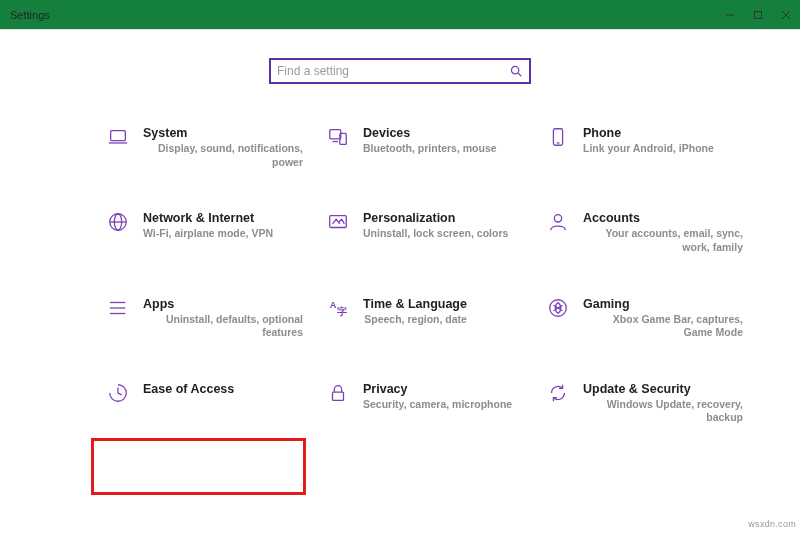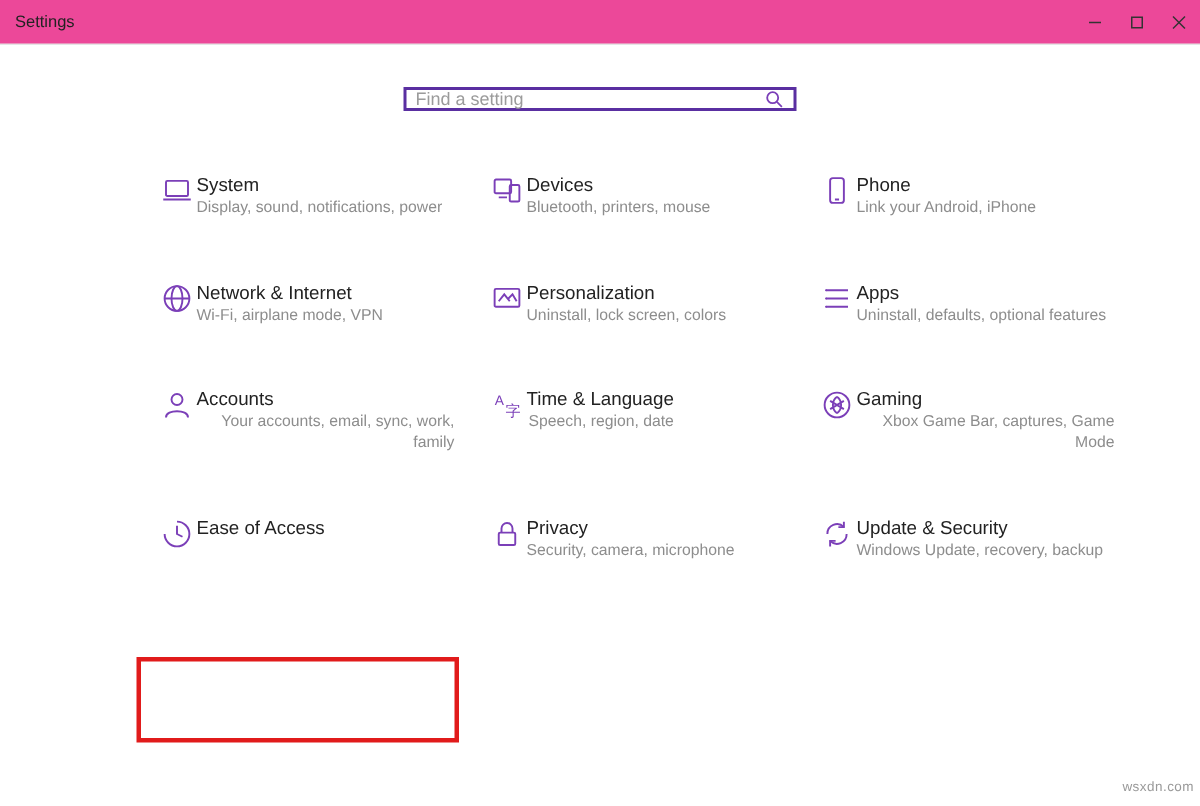--- a/index.html
+++ b/index.html
@@ -12,21 +12,21 @@
     width: 800px;
     height: 537px;
     overflow: hidden;
     position: relative;
   }
   .titlebar {
     height: 30px;
     display: flex;
     align-items: center;
     border-bottom: 1px solid #e5e5e5;
-    background: #ec4899;
+    background: #15803d;
   }
   .titlebar .title {
     padding-left: 10px;
     font-size: 11px;
     color: #222;
     flex: 0 0 auto;
   }
   .titlebar .spacer { flex: 1 1 auto; }
   .win-btn {
     width: 28px;
@@ -37,44 +37,45 @@
     font-size: 12px;
     color: #444;
   }
   .searchwrap {
     display: flex;
     justify-content: center;
     margin-top: 28px;
   }
   .searchbox {
     width: 262px;
-    height: 16px;
+    height: 26px;
     border: 2px solid #5a2fa1;
     display: flex;
     align-items: center;
     padding: 0 6px;
     color: #9b9b9b;
     font-size: 12px;
   }
   .searchbox .ph { flex:1; }
   .searchbox .sicon { width:14px; height:14px; }
   .grid {
     width: 760px;
     margin: 40px 0 0 105px;
     display: grid;
     grid-template-columns: repeat(3, 220px);
     column-gap: 0;
     row-gap: 38px;
   }
   .tile {
     display: flex;
     align-items: flex-start;
-    gap: 2px;
+    gap: 14px;
     width: 200px;
     padding: 2px;
+    font-weight: bold;
   }
   .tile .icon {
     width: 22px;
     height: 22px;
     flex: 0 0 22px;
     display:flex;
     align-items:center;
     justify-content:center;
   }
   .tile .txt { display:flex; flex-direction:column; gap:2px; }
@@ -198,50 +199,50 @@
     </div>
     <div class="txt">
       <div class="title">Personalization</div>
       <div class="sub">Uninstall, lock screen, colors</div>
     </div>
   </div>
 
   <div class="tile">
     <div class="icon">
       <svg width="22" height="22" viewBox="0 0 24 24">
+          <circle cx="12" cy="8" r="4" class="pv"></circle>
+          <path d="M4 21 C4 15 20 15 20 21" class="pv"></path>
+        </svg>
+    </div>
+    <div class="txt">
+      <div class="title">Accounts</div>
+      <div class="sub">Your accounts, email, sync, work, family</div>
+    </div>
+  </div>
+
+  <div class="tile">
+    <div class="icon">
+      <svg width="22" height="22" viewBox="0 0 24 24">
           <line x1="4" y1="6" x2="20" y2="6" class="pv"></line>
           <line x1="4" y1="12" x2="20" y2="12" class="pv"></line>
           <line x1="4" y1="18" x2="20" y2="18" class="pv"></line>
           <circle cx="4" cy="6" r=".7" fill="#7b3fb8"></circle>
           <circle cx="4" cy="12" r=".7" fill="#7b3fb8"></circle>
           <circle cx="4" cy="18" r=".7" fill="#7b3fb8"></circle>
         </svg>
     </div>
     <div class="txt">
       <div class="title">Apps</div>
       <div class="sub">Uninstall, defaults, optional features</div>
     </div>
   </div>
 
   <div class="tile">
     <div class="icon">
       <svg width="22" height="22" viewBox="0 0 24 24">
-          <circle cx="12" cy="8" r="4" class="pv"></circle>
-          <path d="M4 21 C4 15 20 15 20 21" class="pv"></path>
-        </svg>
-    </div>
-    <div class="txt">
-      <div class="title">Accounts</div>
-      <div class="sub">Your accounts, email, sync, work, family</div>
-    </div>
-  </div>
-
-  <div class="tile">
-    <div class="icon">
-      <svg width="22" height="22" viewBox="0 0 24 24">
           <text x="3" y="12" font-size="10" fill="#7b3fb8" font-family="Arial">A</text>
           <text x="11" y="20" font-size="11" fill="#7b3fb8" font-family="Arial">字</text>
         </svg>
     </div>
     <div class="txt">
       <div class="title">Time &amp; Language</div>
       <div class="sub">Speech, region, date</div>
     </div>
   </div>
 

